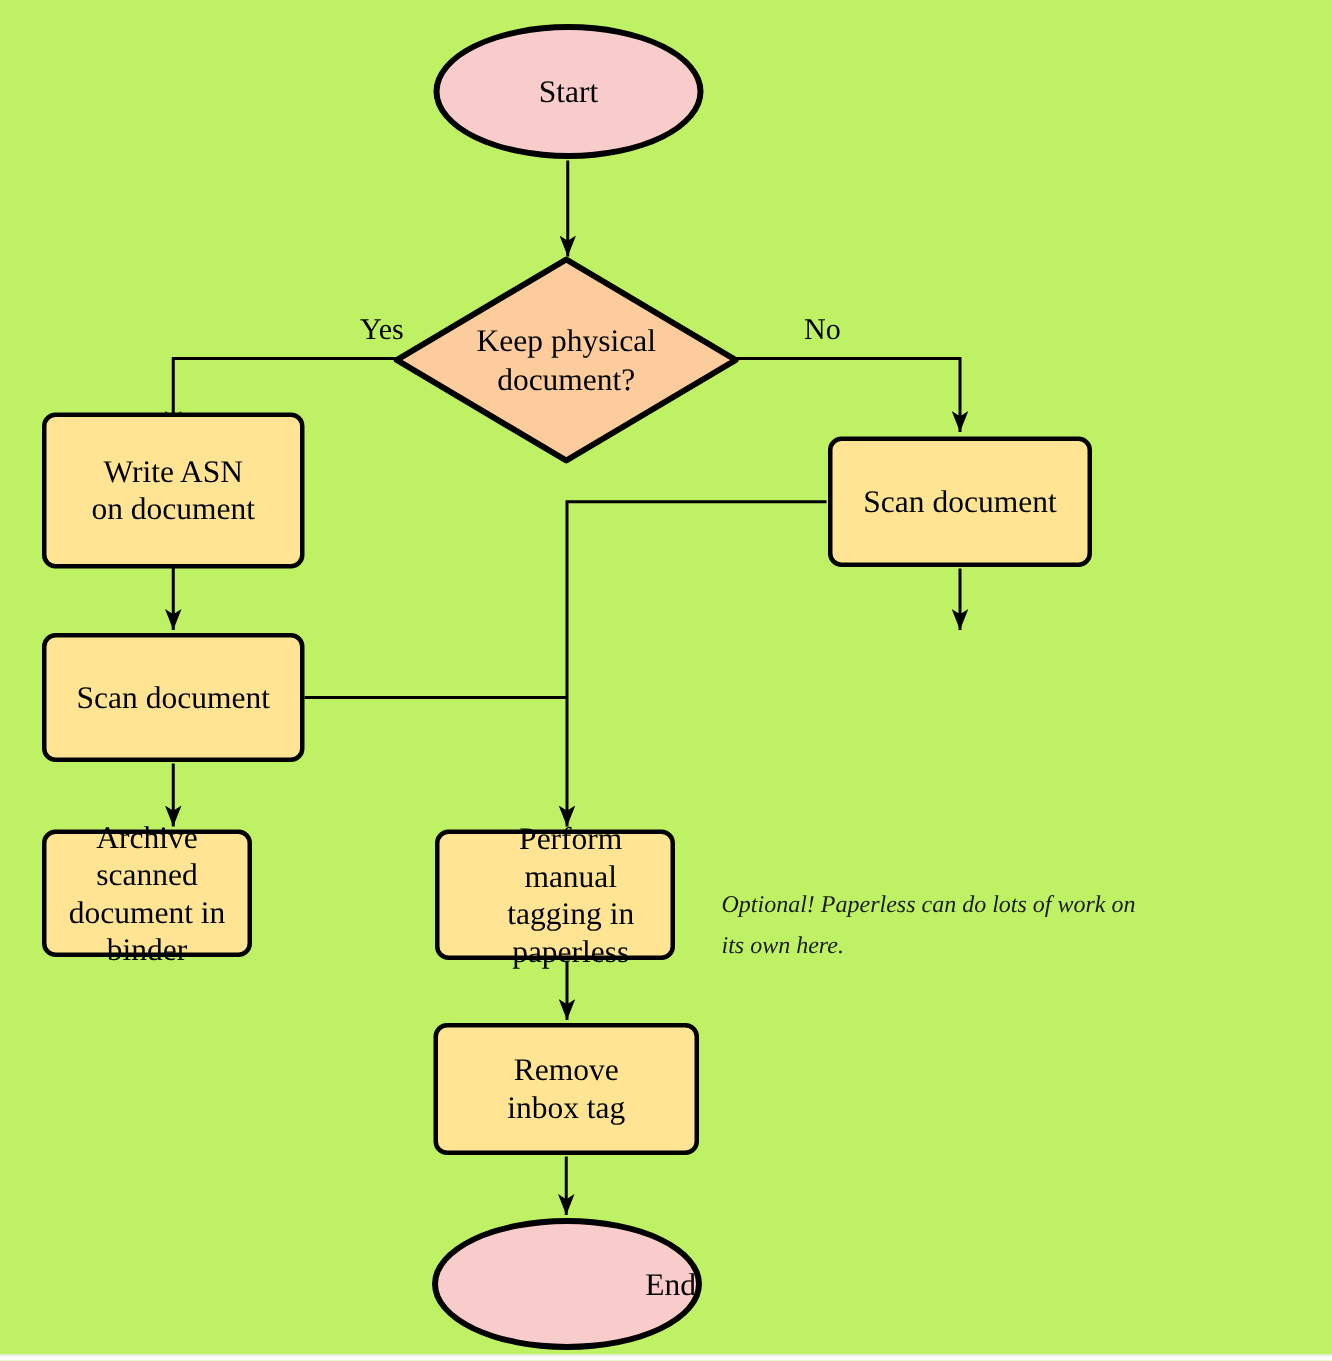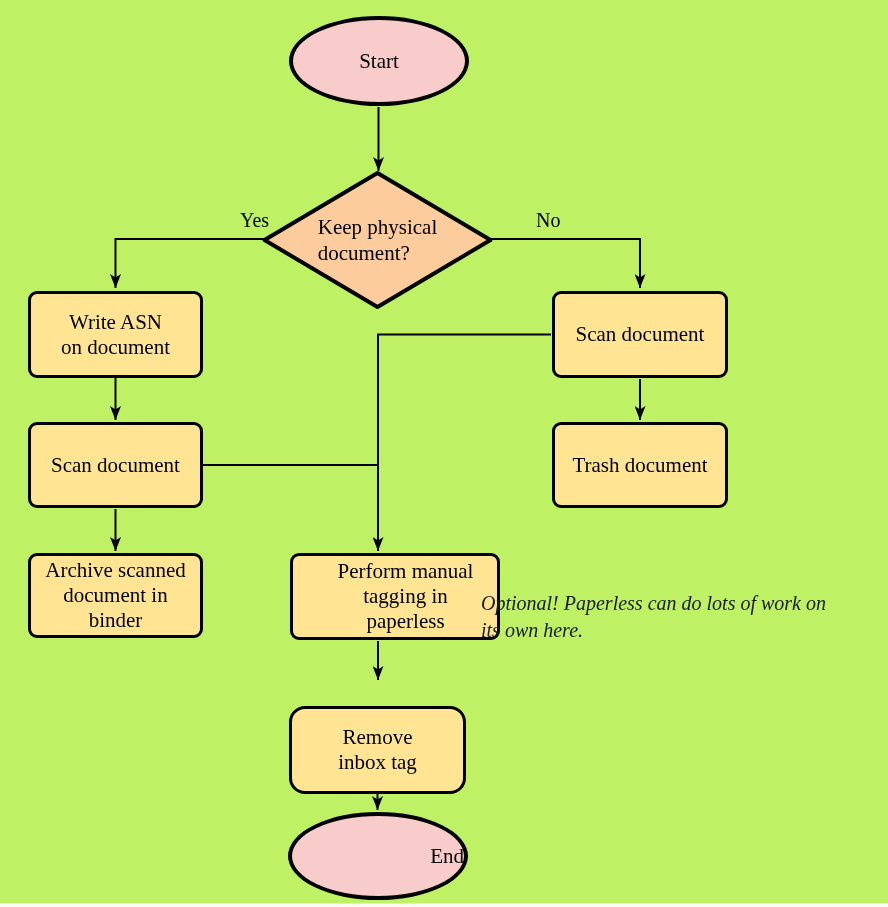--- a/index.html
+++ b/index.html
@@ -27,33 +27,33 @@
     border-radius:50%;
   }
   .process{
     background:#FFE593;
     border:3.5px solid #000;
     border-radius:9px;
   }
   .decision-label{
     position:absolute;
     display:flex;align-items:center;justify-content:center;
-    white-space:pre-line;
+    text-align:center;white-space:pre-line;
     font-size:21px;line-height:26px;
     z-index:2;
   }
   .edge-label{
     position:absolute;
     font-size:20px;line-height:22px;
     z-index:2;
   }
   .annotation{
     position:absolute;
     font-style:italic;
-    font-size:20px;line-height:27px;
+    font-size:16px;line-height:27px;
     white-space:pre-line;
     color:#1a1a1a;
     z-index:2;
   }
   .bottom-edge{
     position:absolute;
     left:0;top:903px;width:888px;height:4px;
     background:#fbfbfb;
     border-top:1px solid #e9e9e9;
     box-sizing:border-box;
@@ -91,53 +91,50 @@
   </div>
 
   <div class="decision-label" style="left:264px;top:173px;width:227px;height:134px;">
     <span>Keep physical
 document?</span>
   </div>
 
   <div class="edge-label" style="left:208px;top:209px;margin-left:32px;">Yes</div>
   <div class="edge-label" style="left:536px;top:209px;">No</div>
 
-  <div class="node process" style="left:28px;top:291px;width:175px;height:87px;">
+  <div class="node process" style="left:28px;top:275px;width:175px;height:104px;">
     <span>Write ASN
 on document</span>
   </div>
 
   <div class="node process" style="left:28px;top:422px;width:175px;height:86px;">
     <span>Scan document</span>
   </div>
 
-  <div class="node process" style="left:28px;top:553px;width:175px;height:85px;">
+  <div class="node process" style="left:28px;top:553px;width:140px;height:85px;">
     <span>Archive scanned
 document in
 binder</span>
   </div>
 
   <div class="node process" style="left:552px;top:291px;width:176px;height:87px;">
     <span>Scan document</span>
   </div>
 
-  <div class="node process" style="left:552px;top:422px;width:176px;height:86px;">
-    <span>Trash document</span>
-  </div>
 
-  <div class="node process" style="left:290px;top:553px;width:210px;height:87px;padding-left:21px;">
+  <div class="node process" style="left:290px;top:553px;width:160px;height:87px;padding-left:21px;">
     <span>Perform manual
 tagging in
 paperless</span>
   </div>
 
   <div class="annotation" style="left:481px;top:590px;width:404px;">Optional! Paperless can do lots of work on
 its own here.</div>
 
-  <div class="node process" style="left:289px;top:706px;width:177px;height:88px;border-radius:16px;">
+  <div class="node process" style="left:289px;top:682px;width:177px;height:88px;">
     <span>Remove
 inbox tag</span>
   </div>
 
   <div class="node terminal" style="left:288px;top:812px;width:180px;height:88px;justify-content:flex-end;">
     <span>End</span>
   </div>
 
   <div class="bottom-edge"></div>
 </div>

